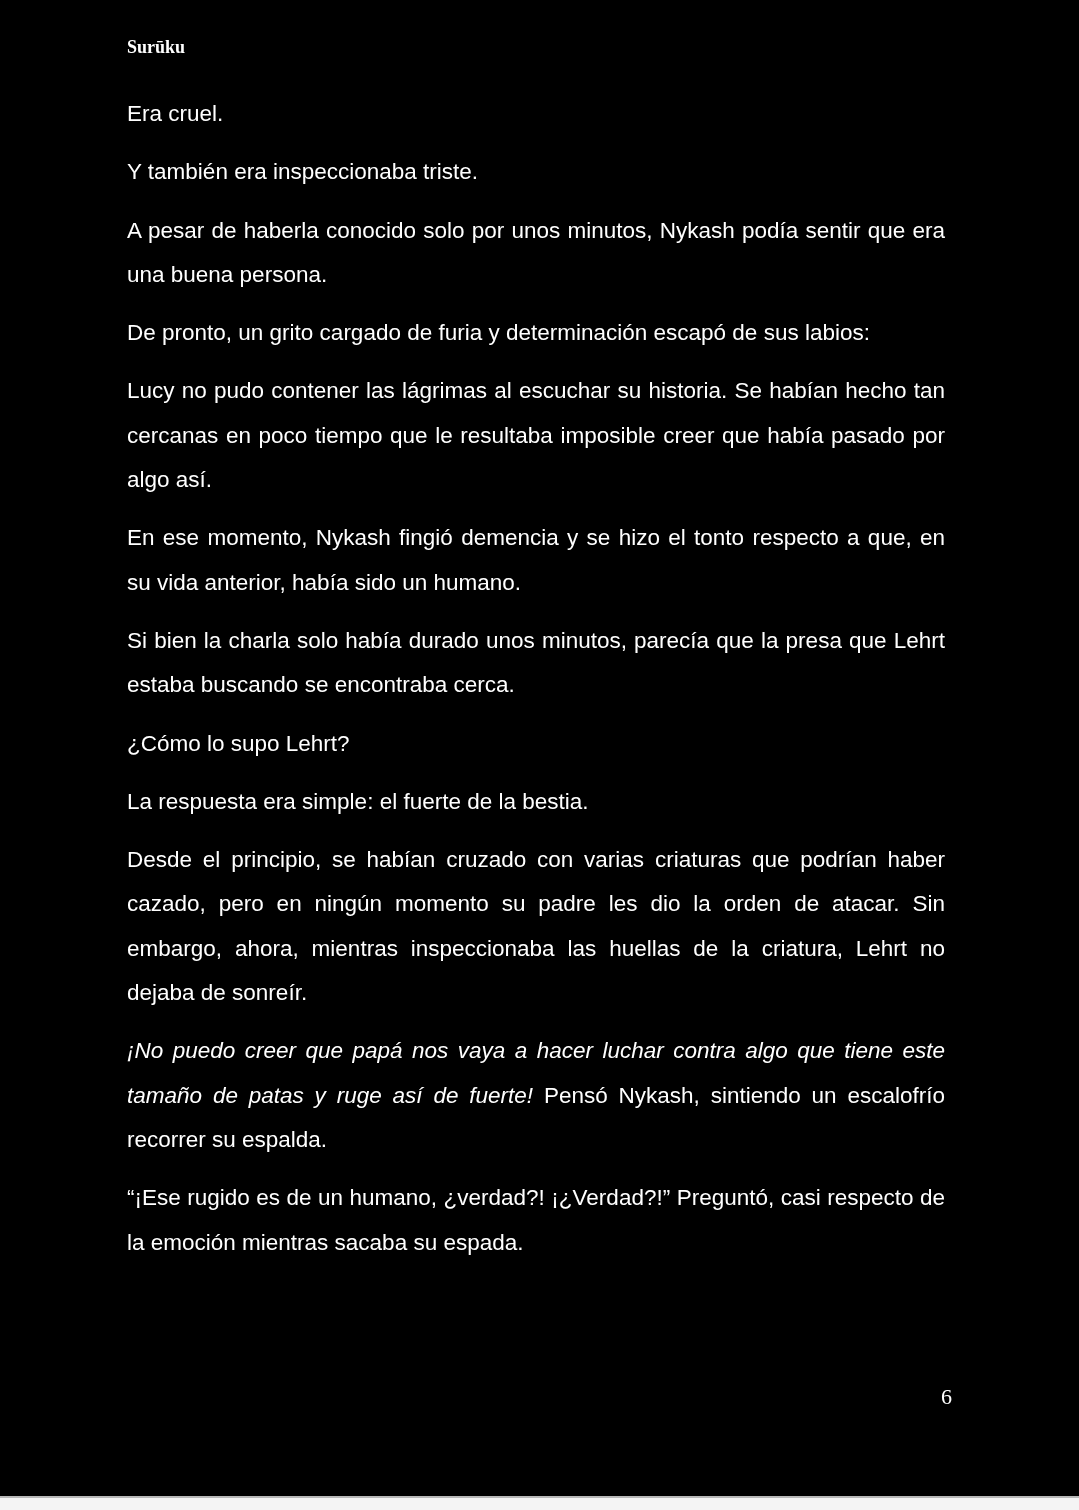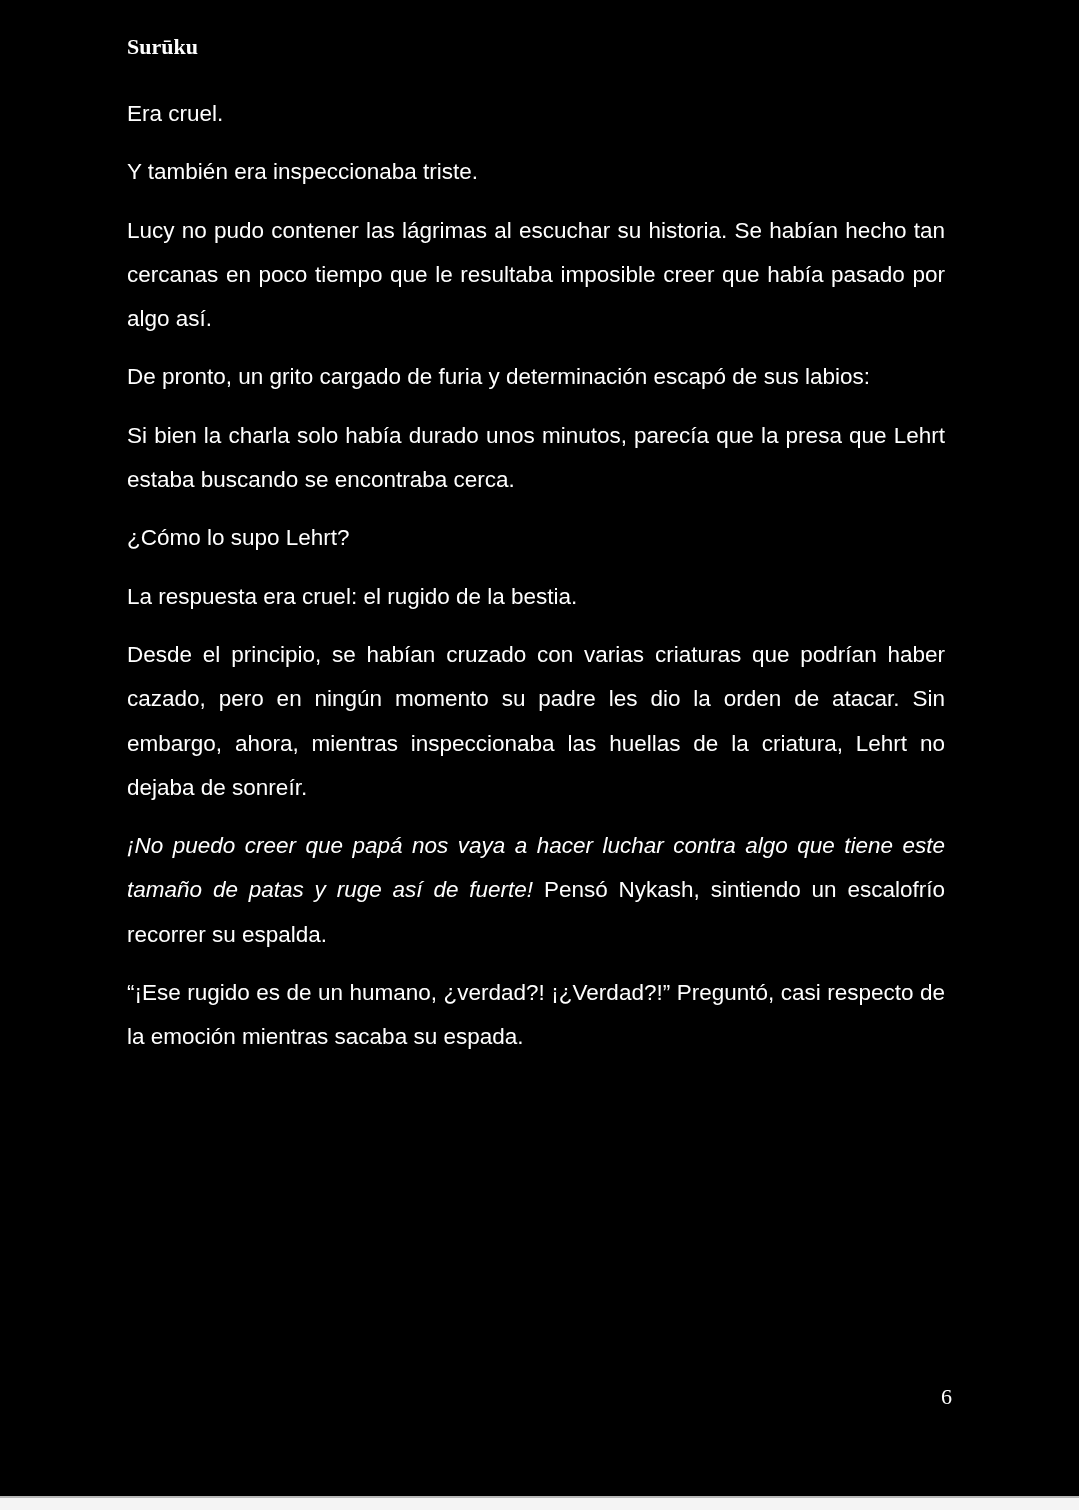--- a/index.html
+++ b/index.html
@@ -19,21 +19,21 @@
       background: #000000;
       color: #ffffff;
       border-bottom: 2px solid #b8b8b8;
     }
     .header {
       position: absolute;
       left: 127px;
       top: 34px;
       font-family: "Liberation Serif", serif;
       font-weight: bold;
-      font-size: 22px;
+      font-size: 18px;
       line-height: 26px;
       color: #ffffff;
     }
     .body-text {
       position: absolute;
       left: 127px;
       top: 92px;
       width: 825px;
       font-family: "Liberation Sans", sans-serif;
       font-size: 22.5px;
@@ -59,24 +59,26 @@
   </style>
 </head>
 <body>
 
 <div class="page">
   <div class="header">Surūku</div>
 
   <div class="body-text">
     <p class="para single">Era cruel.</p>
     <p class="para single">Y también era inspeccionaba triste.</p>
+    <p class="para">A pesar de haberla conocido solo por unos minutos, Nykash podía sentir que era una buena persona.</p>
+    <p class="para single">De pronto, un grito cargado de furia y determinación escapó de sus labios:</p>
     <p class="para">Lucy no pudo contener las lágrimas al escuchar su historia. Se habían hecho tan cercanas en poco tiempo que le resultaba imposible creer que había pasado por algo así.</p>
-    <p class="para single">De pronto, un grito cargado de furia y determinación escapó de sus labios:</p>
+    <p class="para">En ese momento, Nykash fingió demencia y se hizo el tonto respecto a que, en su vida anterior, había sido un humano.</p>
     <p class="para">Si bien la charla solo había durado unos minutos, parecía que la presa que Lehrt estaba buscando se encontraba cerca.</p>
     <p class="para single">¿Cómo lo supo Lehrt?</p>
-    <p class="para single">La respuesta era cruel: el rugido de la bestia.</p>
+    <p class="para single">La respuesta era simple: el fuerte de la bestia.</p>
     <p class="para">Desde el principio, se habían cruzado con varias criaturas que podrían haber cazado, pero en ningún momento su padre les dio la orden de atacar. Sin embargo, ahora, mientras inspeccionaba las huellas de la criatura, Lehrt no dejaba de sonreír.</p>
     <p class="para"><span class="italic">¡No puedo creer que papá nos vaya a hacer luchar contra algo que tiene este tamaño de patas y ruge así de fuerte!</span><span> Pensó Nykash, sintiendo un escalofrío recorrer su espalda.</span></p>
     <p class="para">“¡Ese rugido es de un humano, ¿verdad?! ¡¿Verdad?!” Preguntó, casi respecto de la emoción mientras sacaba su espada.</p>
   </div>
 
   <div class="page-number">6</div>
 </div>
 
 </body></html>

